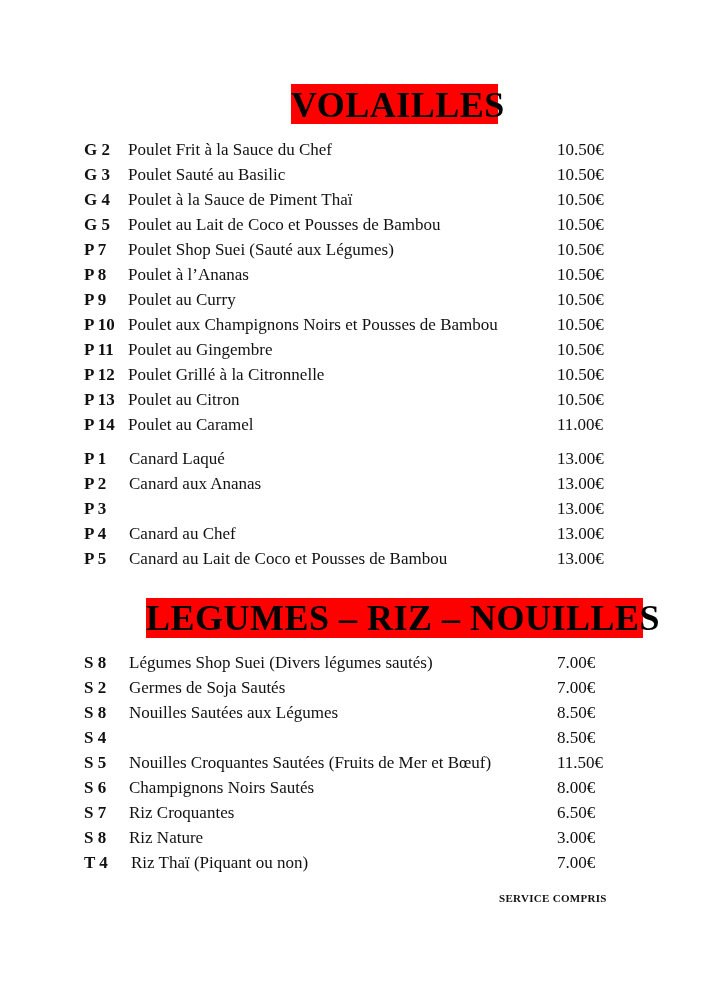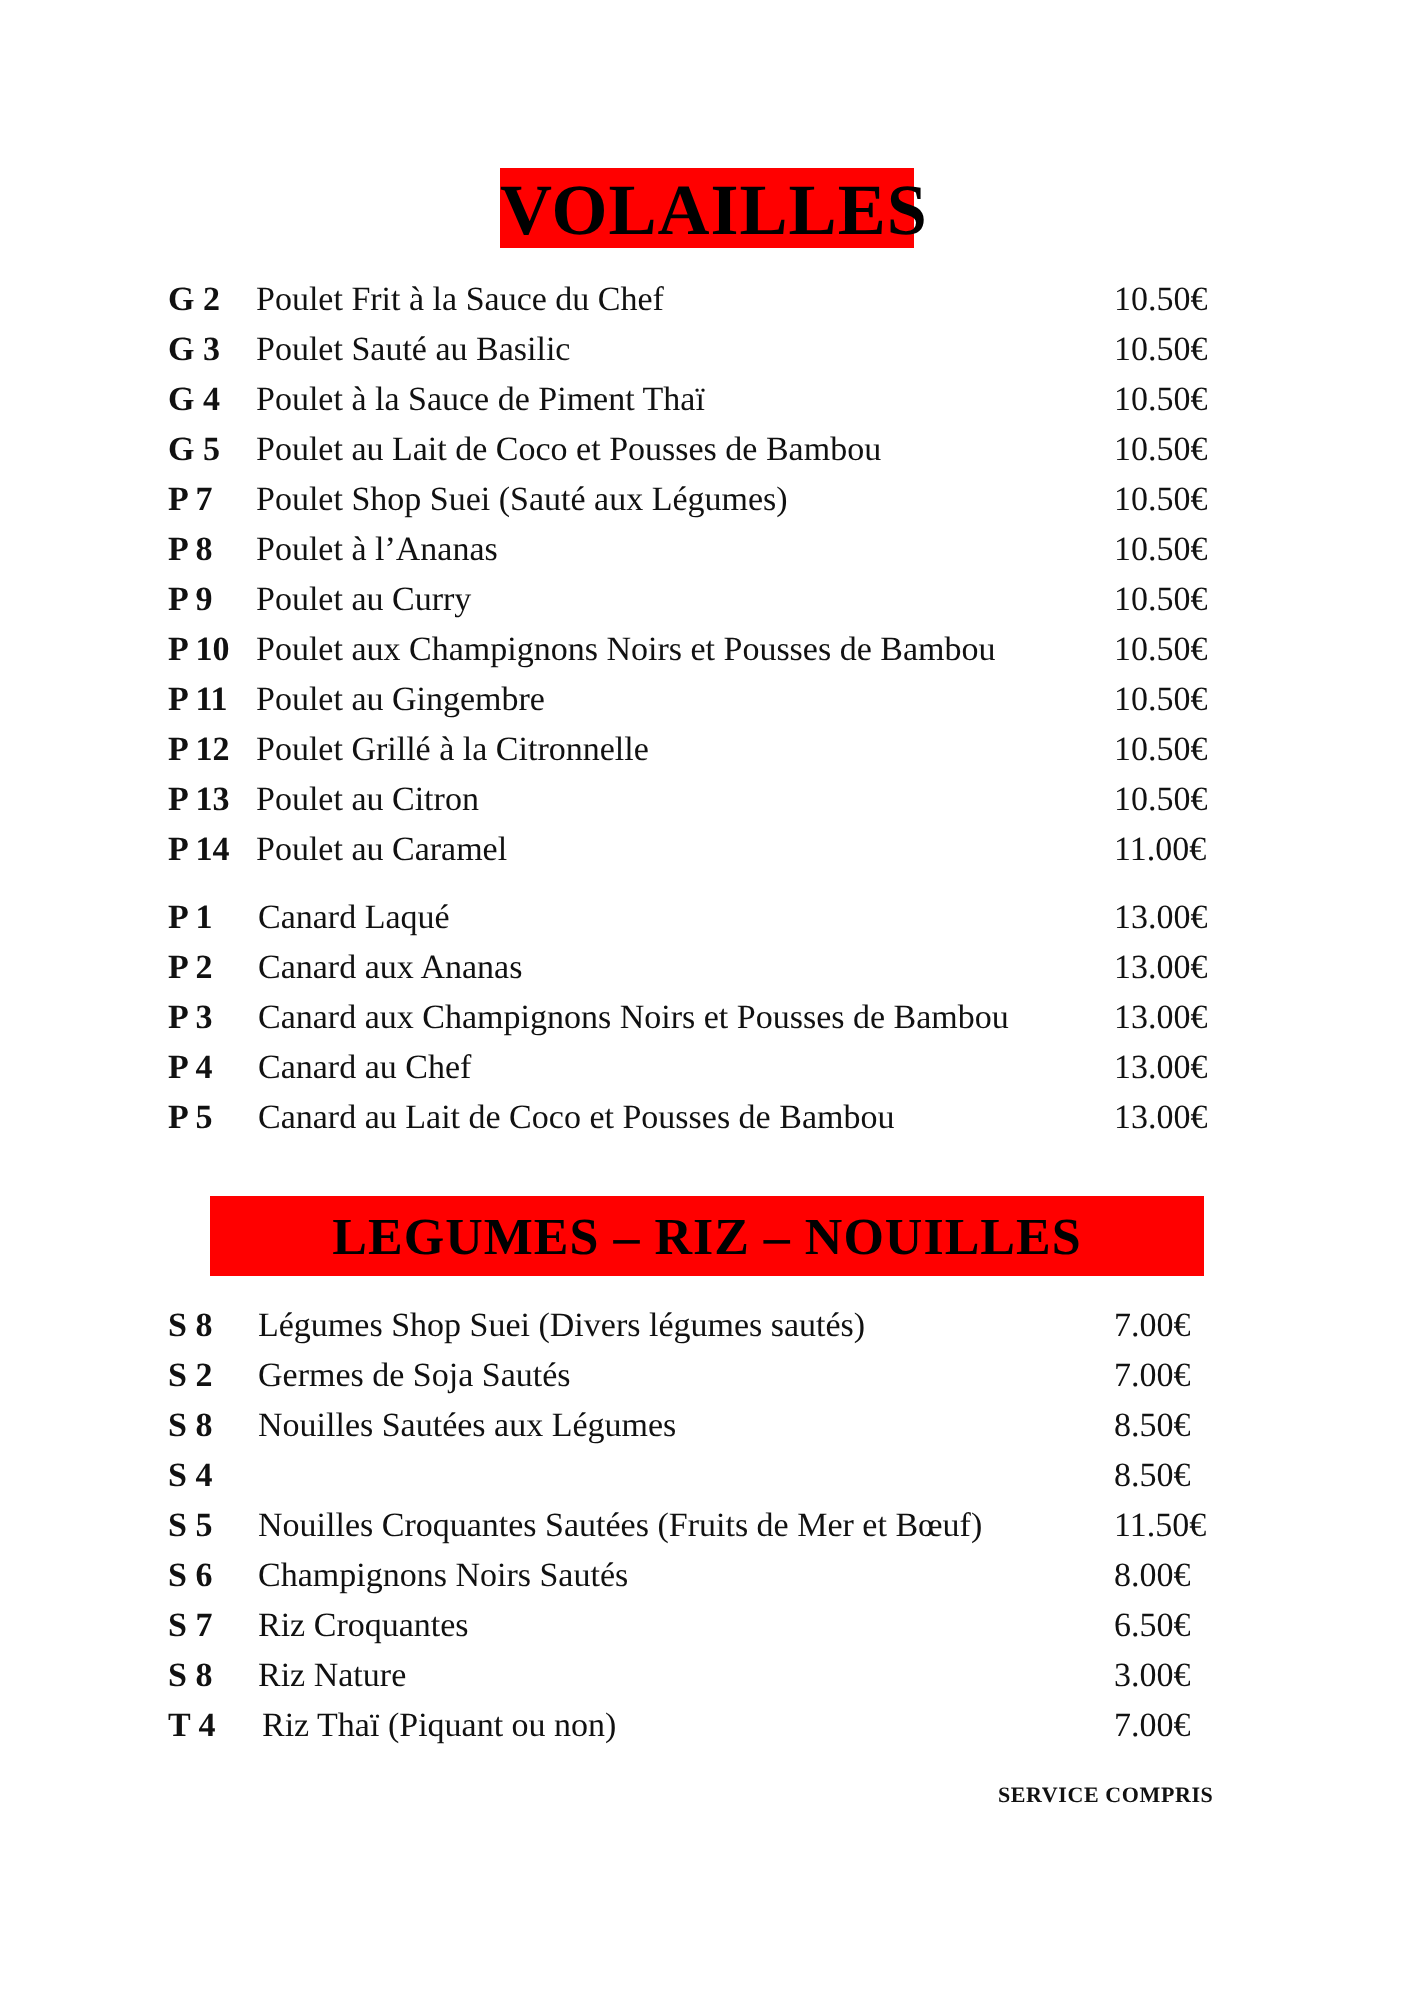--- a/index.html
+++ b/index.html
@@ -3,24 +3,24 @@
   <meta charset="utf-8">
   <style>
     html, body { margin: 0; padding: 0; background: #ffffff; }
     body {
       width: 707px; height: 1000px; position: relative; overflow: hidden;
       font-family: "Liberation Serif", "DejaVu Serif", serif; color: #111;
     }
     .heading {
       position: absolute; background: #ff0000; color: #000;
       font-weight: bold; font-family: "Liberation Serif", serif;
-      text-align: center; white-space: nowrap; letter-spacing: 0.5px;
+      text-align: center; white-space: nowrap; letter-spacing: 0.5px; margin-left: 41px;
     }
     .h1 { left: 250px; top: 84px; width: 207px; height: 40px; font-size: 36px; line-height: 42px; }
-    .h2 { left: 105px; top: 598px; width: 497px; height: 40px; font-size: 26px; line-height: 41px; }
+    .h2 { left: 105px; top: 598px; width: 497px; height: 40px; font-size: 36px; line-height: 41px; }
     .row { position: absolute; left: 0; width: 707px; height: 25px; font-size: 17px; line-height: 25px; white-space: nowrap; }
     .code { position: absolute; font-weight: bold; }
     .name { position: absolute; }
     .price { position: absolute; }
     .footer { position: absolute; left: 499px; top: 892px; font-size: 11px; font-weight: bold; letter-spacing: 0.3px; }
   </style>
 </head>
 <body>
 
 <div class="heading h1">VOLAILLES</div>
@@ -93,21 +93,20 @@
       <span class="name" style="left:129px">Canard Laqué</span>
       <span class="price" style="left:557px">13.00€</span>
     </div>
   <div class="row" style="top:471px">
       <span class="code" style="left:84px">P 2</span>
       <span class="name" style="left:129px">Canard aux Ananas</span>
       <span class="price" style="left:557px">13.00€</span>
     </div>
   <div class="row" style="top:496px">
       <span class="code" style="left:84px">P 3</span>
-      <span class="name" style="left:129px">Canard aux Champignons Noirs et Pousses de Bambou</span>
       <span class="price" style="left:557px">13.00€</span>
     </div>
   <div class="row" style="top:521px">
       <span class="code" style="left:84px">P 4</span>
       <span class="name" style="left:129px">Canard au Chef</span>
       <span class="price" style="left:557px">13.00€</span>
     </div>
   <div class="row" style="top:546px">
       <span class="code" style="left:84px">P 5</span>
       <span class="name" style="left:129px">Canard au Lait de Coco et Pousses de Bambou</span>

